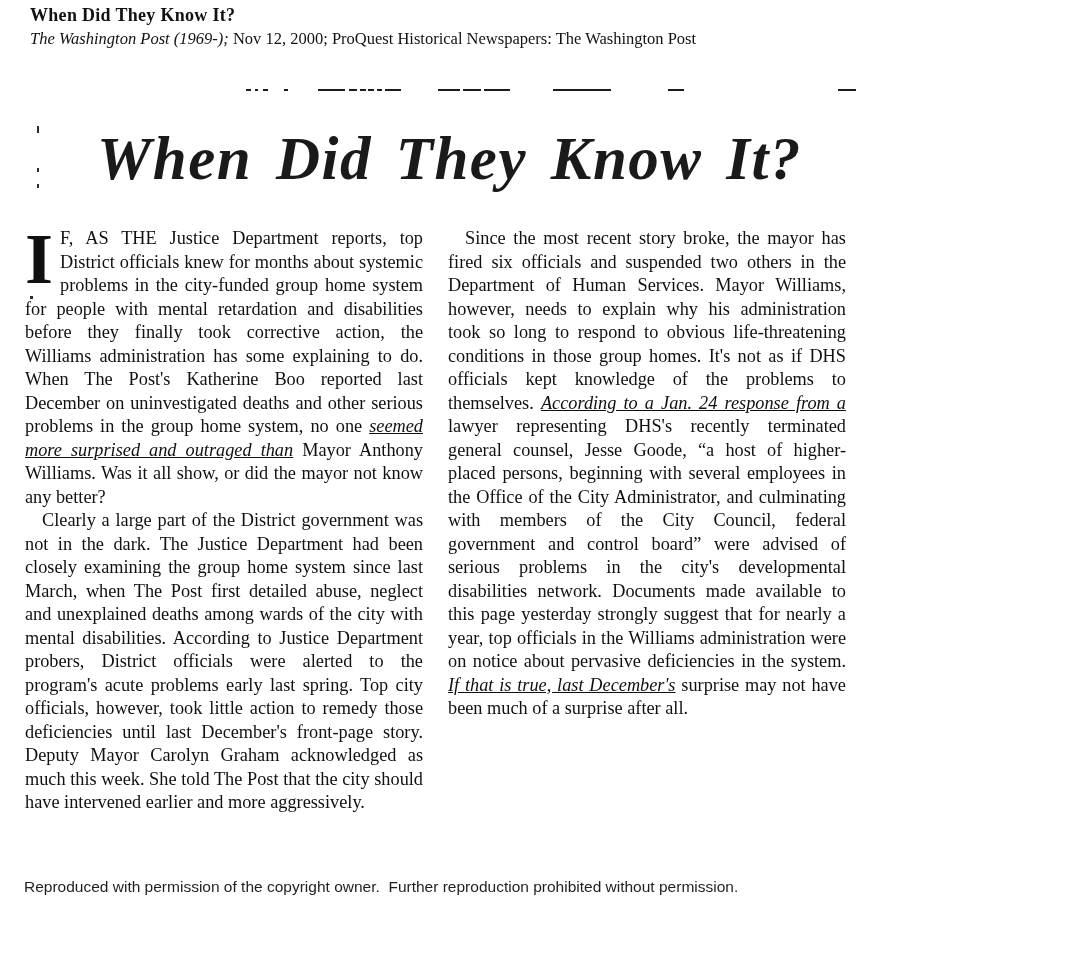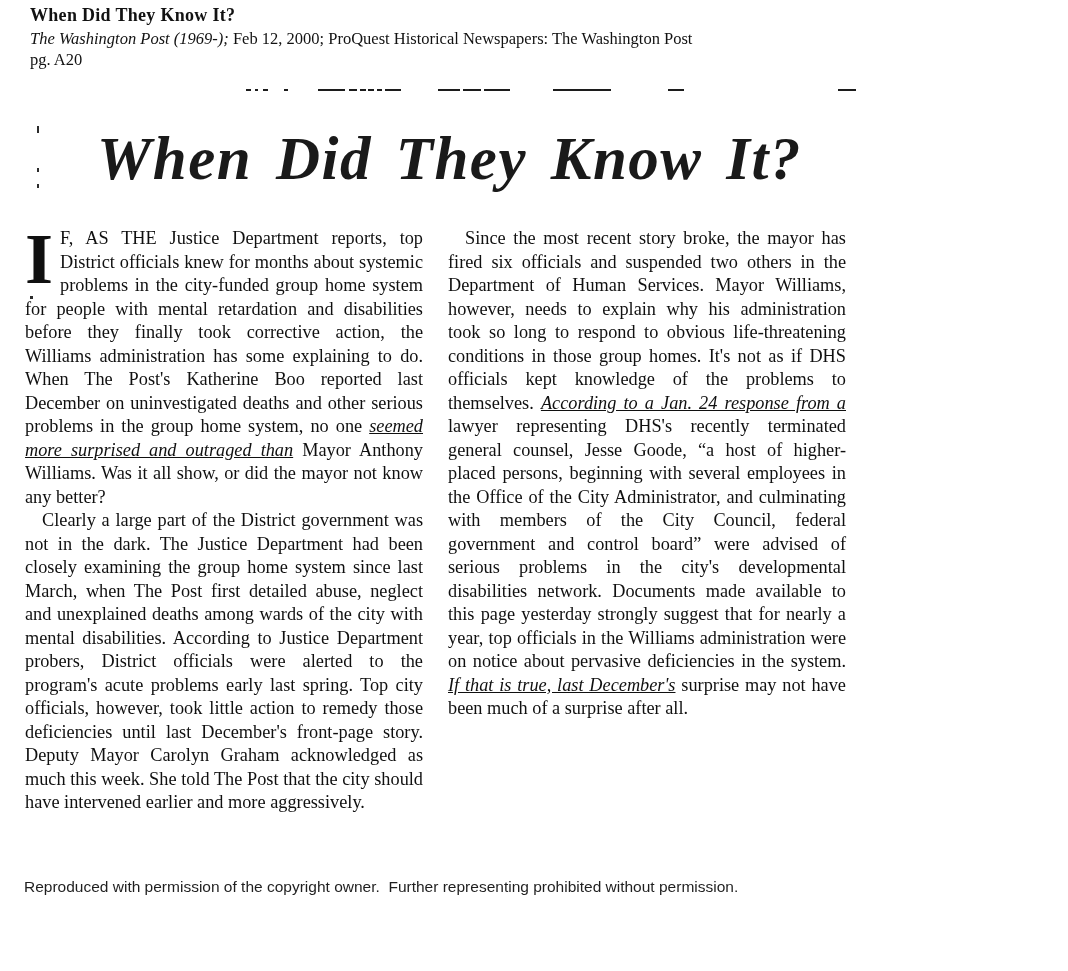--- a/index.html
+++ b/index.html
@@ -90,22 +90,21 @@
     white-space: pre;
   }
 </style>
 </head>
 <body>
 
 <div class="page">
 
   <div class="citation">
     <p class="title">When Did They Know It?</p>
-    <p class="source"><span class="ital">The Washington Post (1969-);</span><span> Feb 12, 2000; ProQuest Historical Newspapers: The Washington Post</span></p>
-    <p class="pg">pg. A20</p>
+    <p class="source"><span class="ital">The Washington Post (1969-);</span><span> Nov 12, 2000; ProQuest Historical Newspapers: The Washington Post</span></p>
   </div>
 
   <div class="scan-rule">
     <i style="left:246px;width:5px"></i>
     <i style="left:255px;width:3px"></i>
     <i style="left:263px;width:5px"></i>
     <i style="left:284px;width:4px"></i>
     <i style="left:318px;width:27px"></i>
     <i style="left:349px;width:8px"></i>
     <i style="left:360px;width:6px"></i>
@@ -126,15 +125,15 @@
   <div class="speck s2"></div>
   <div class="speck s3"></div>
   <div class="speck s4"></div>
 
   <div class="article">
     <p><span class="dropcap">I</span><span>F, AS THE Justice Department reports, top District officials knew for months about systemic problems in the city-funded group home system for people with mental retardation and disabilities before they finally took corrective action, the Williams administration has some explaining to do. When The Post's Katherine Boo reported last December on uninvestigated deaths and other serious problems in the group home system, no one </span><em>seemed more surprised and outraged than</em><span> Mayor Anthony Williams. Was it all show, or did the mayor not know any better?</span></p>
     <p class="indent"><span>Clearly a large part of the District government was not in the dark. The Justice Department had been closely examining the group home system since last March, when The Post first detailed abuse, neglect and unexplained deaths among wards of the city with mental disabilities. According to Justice Department probers, District officials were alerted to the program's acute problems early last spring. Top city officials, however, took little action to remedy those deficiencies until last December's front-page story. Deputy Mayor Carolyn Graham acknowledged as much this week. She told The Post that the city should have intervened earlier and more aggressively.</span></p>
     <p class="indent"><span>Since the most recent story broke, the mayor has fired six officials and suspended two others in the Department of Human Services. Mayor Williams, however, needs to explain why his administration took so long to respond to obvious life-threatening conditions in those group homes. It's not as if DHS officials kept knowledge of the problems to themselves. </span><em>According to a Jan. 24 response from a</em><span> lawyer representing DHS's recently terminated general counsel, Jesse Goode, “a host of higher-placed persons, beginning with several employees in the Office of the City Administrator, and culminating with members of the City Council, federal government and control board” were advised of serious problems in the city's developmental disabilities network. Documents made available to this page yesterday strongly suggest that for nearly a year, top officials in the Williams administration were on notice about pervasive deficiencies in the system. </span><em>If that is true, last December's</em><span> surprise may not have been much of a surprise after all.</span></p>
   </div>
 
-  <div class="footer">Reproduced with permission of the copyright owner.  Further representing prohibited without permission.</div>
+  <div class="footer">Reproduced with permission of the copyright owner.  Further reproduction prohibited without permission.</div>
 
 </div>
 
 </body></html>

